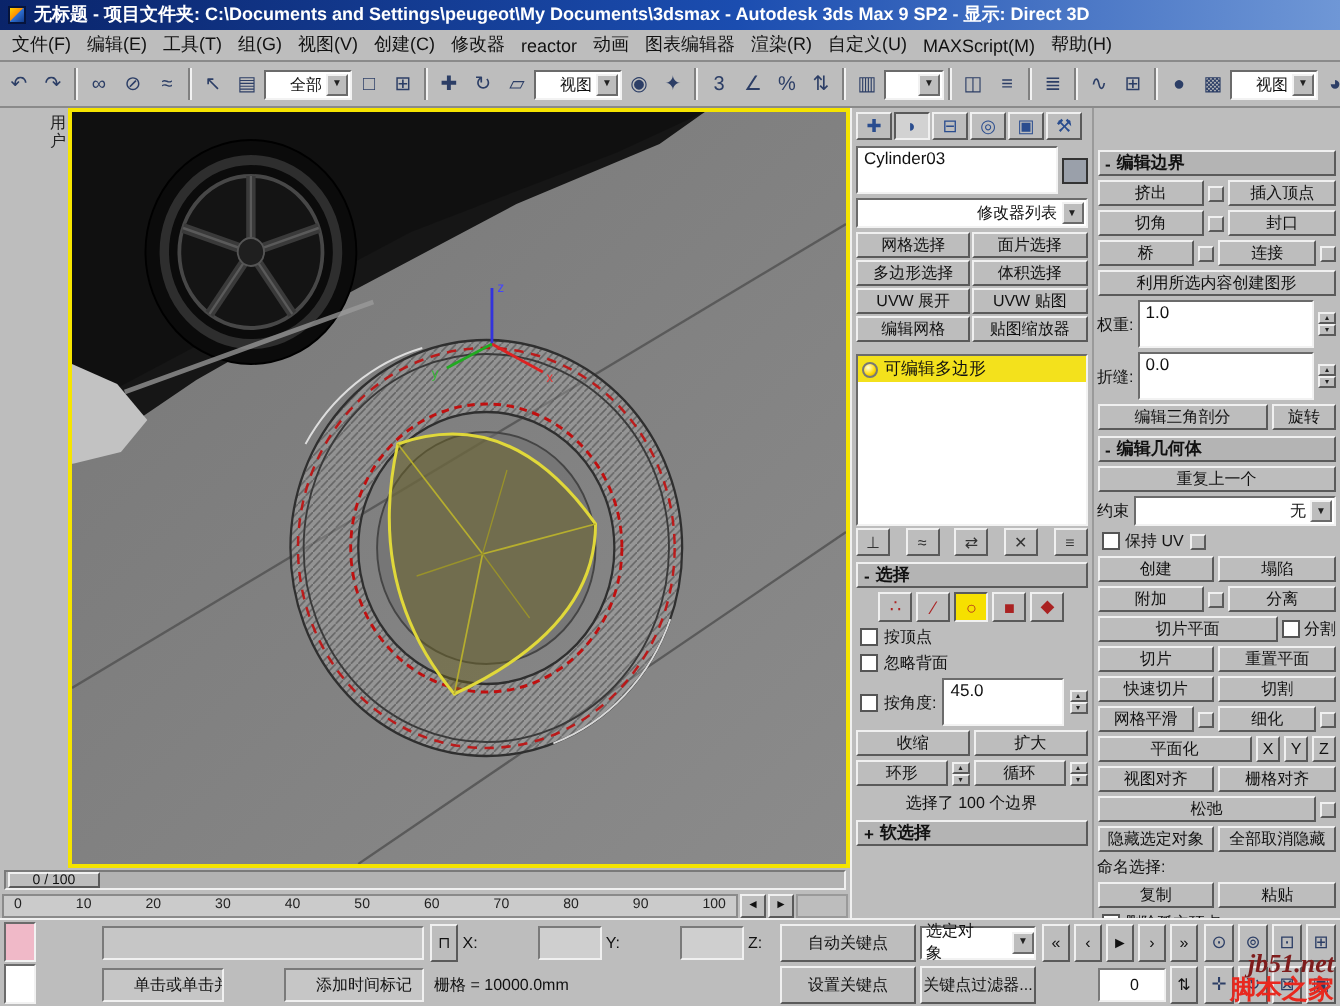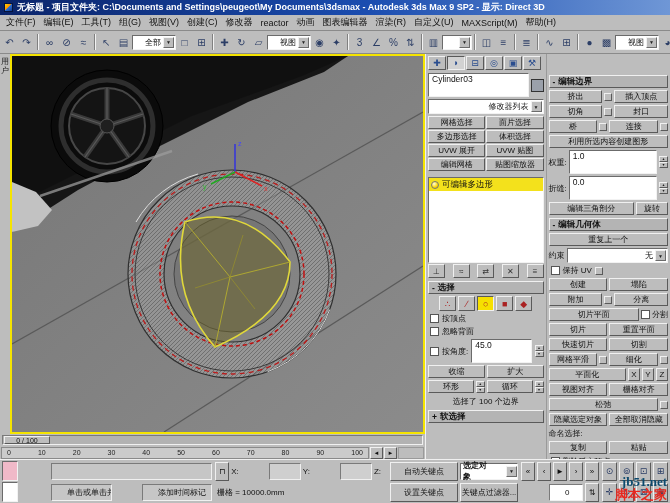--- a/index.html
+++ b/index.html
@@ -21,21 +21,21 @@
 .tbtn{width:17px;height:17px;flex:none;display:flex;align-items:center;justify-content:center;font-size:10px;color:#2c3e66;}
 .tsep{width:2px;height:16px;flex:none;border-left:1px solid #808080;border-right:1px solid #f2f2f2;margin:0 2px;}
 .tdrop{height:15px;flex:none;display:flex;align-items:center;background:#fff;border:1px solid;border-color:#6b6b6b #f2f2f2 #f2f2f2 #6b6b6b;font-size:8px;padding-left:2px;gap:2px;text-align:right;}
 .tdrop .da{width:11px;height:11px;background:#bdbdbd;border:1px solid;border-color:#f2f2f2 #6b6b6b #6b6b6b #f2f2f2;font-size:5px;display:flex;align-items:center;justify-content:center;margin-right:1px;color:#222;}
 .f1{flex:1;min-width:0;}
 
 
 .main{position:absolute;top:54px;bottom:44px;left:0;width:670px;display:flex;}
 .vp-col{width:425px;display:flex;flex-direction:column;}
 .vp-row{flex:1;display:flex;min-height:0;}
-.left-strip{width:10px;background:#bdbdbd;font-size:8px;line-height:9px;text-align:center;color:#222;padding-top:3px;word-break:break-all;}
+.left-strip{width:10px;background:#bdbdbd;font-size:8px;line-height:9px;text-align:center;color:#222;padding-top:3px;word-break:break-all;margin-left:24px;}
 .viewport{flex:1;position:relative;border:2px solid #f5e400;background:#7e7e7e;overflow:hidden;}
 .viewport svg{position:absolute;left:0;top:0;width:100%;height:100%;}
 
 
 .timeslider{height:12px;display:flex;align-items:center;padding:1px 2px;}
 .ts-track{flex:1;height:10px;position:relative;border:1px solid;border-color:#7a7a7a #f0f0f0 #f0f0f0 #7a7a7a;background:#b2b2b2;}
 .ts-thumb{position:absolute;top:0;left:1px;width:46px;height:8px;background:#bdbdbd;border:1px solid;border-color:#f0f0f0 #5a5a5a #5a5a5a #f0f0f0;font-size:7px;line-height:7px;text-align:center;}
 .trackbar{height:13px;display:flex;align-items:center;gap:1px;padding:0 1px;}
 .tb-ruler{flex:1;height:12px;display:flex;align-items:center;justify-content:space-between;background:#cbcbcb;border:1px solid #8a8a8a;font-size:7px;padding:0 5px;color:#222;}
 .tb-btn{width:13px;height:12px;flex:none;background:#bdbdbd;border:1px solid;border-color:#f0f0f0 #5a5a5a #5a5a5a #f0f0f0;font-size:6px;display:flex;align-items:center;justify-content:center;}
@@ -76,30 +76,30 @@
 
 .statusbar{position:absolute;left:0;bottom:0;width:670px;height: 44px;background:#bdbdbd;border-top:1px solid #f0f0f0;display:flex;padding:1px 2px;gap:3px;}
 .sb-sec{display:flex;flex-direction:column;justify-content:space-between;gap:1px;}
 .mini{width:16px;flex:1;border:1px solid;border-color:#6b6b6b #f2f2f2 #f2f2f2 #6b6b6b;}
 .mini.pink{background:#f0b9c8;}
 .mini.white{background:#fff;}
 .srow{display:flex;align-items:center;gap:2px;flex:1;}
 .sfield{height:17px;border:1px solid;border-color:#7a7a7a #f0f0f0 #f0f0f0 #7a7a7a;background:#c6c6c6;font-size:8px;display:flex;align-items:center;padding:0 15px;white-space:nowrap;overflow:hidden;margin-left:28px;}
 .coordf{width:36px;background:#cfcfcf;}
 .sbtn{height:19px;background:#bdbdbd;border:1px solid;border-color:#f0f0f0 #5a5a5a #5a5a5a #f0f0f0;font-size:8px;display:flex;align-items:center;justify-content:center;padding:0 3px;white-space:nowrap;}
-.sdrop{height:17px;display:flex;align-items:center;background:#fff;border:1px solid;border-color:#6b6b6b #f2f2f2 #f2f2f2 #6b6b6b;font-size:8px;padding-left:2px;gap:13px;font-weight:bold;}
+.sdrop{height:17px;display:flex;align-items:center;background:#fff;border:1px solid;border-color:#6b6b6b #f2f2f2 #f2f2f2 #6b6b6b;font-size:8px;padding-left:2px;gap:13px;}
 .sdrop .da{width:11px;height:11px;background:#bdbdbd;border:1px solid;border-color:#f2f2f2 #6b6b6b #6b6b6b #f2f2f2;font-size:5px;display:flex;align-items:center;justify-content:center;color:#222;}
 .navbtn{width:15px;height:19px;background:#bdbdbd;border:1px solid;border-color:#f0f0f0 #5a5a5a #5a5a5a #f0f0f0;font-size:9px;display:flex;align-items:center;justify-content:center;color:#2c3e66;}
 .pbk{width:14px;}
 .framef{width:34px;background:#fff;}
 .gridlbl{font-size:8px;white-space:nowrap;padding:0 2px;}
 
 
 .watermark{position:absolute;right:3px;bottom:1px;text-align:right;z-index:9;line-height:1.05;}
-.wm-site{font-size:13px;font-weight:bold;color:#0c4a6e;font-family:"Liberation Serif","DejaVu Serif",serif;}
+.wm-site{font-size:13px;font-style:italic;font-weight:bold;color:#7f1d1d;font-family:"Liberation Serif","DejaVu Serif",serif;}
 .wm-name{font-size:13px;font-weight:bold;color:#e8281e;}
 </style>
 </head>
 <body>
 
 <div class="app">
 
   <div class="titlebar">
     <span class="title-icon"></span>
     <span class="title-text">无标题 - 项目文件夹: C:\Documents and Settings\peugeot\My Documents\3dsmax - Autodesk 3ds Max 9 SP2 - 显示: Direct 3D</span>

